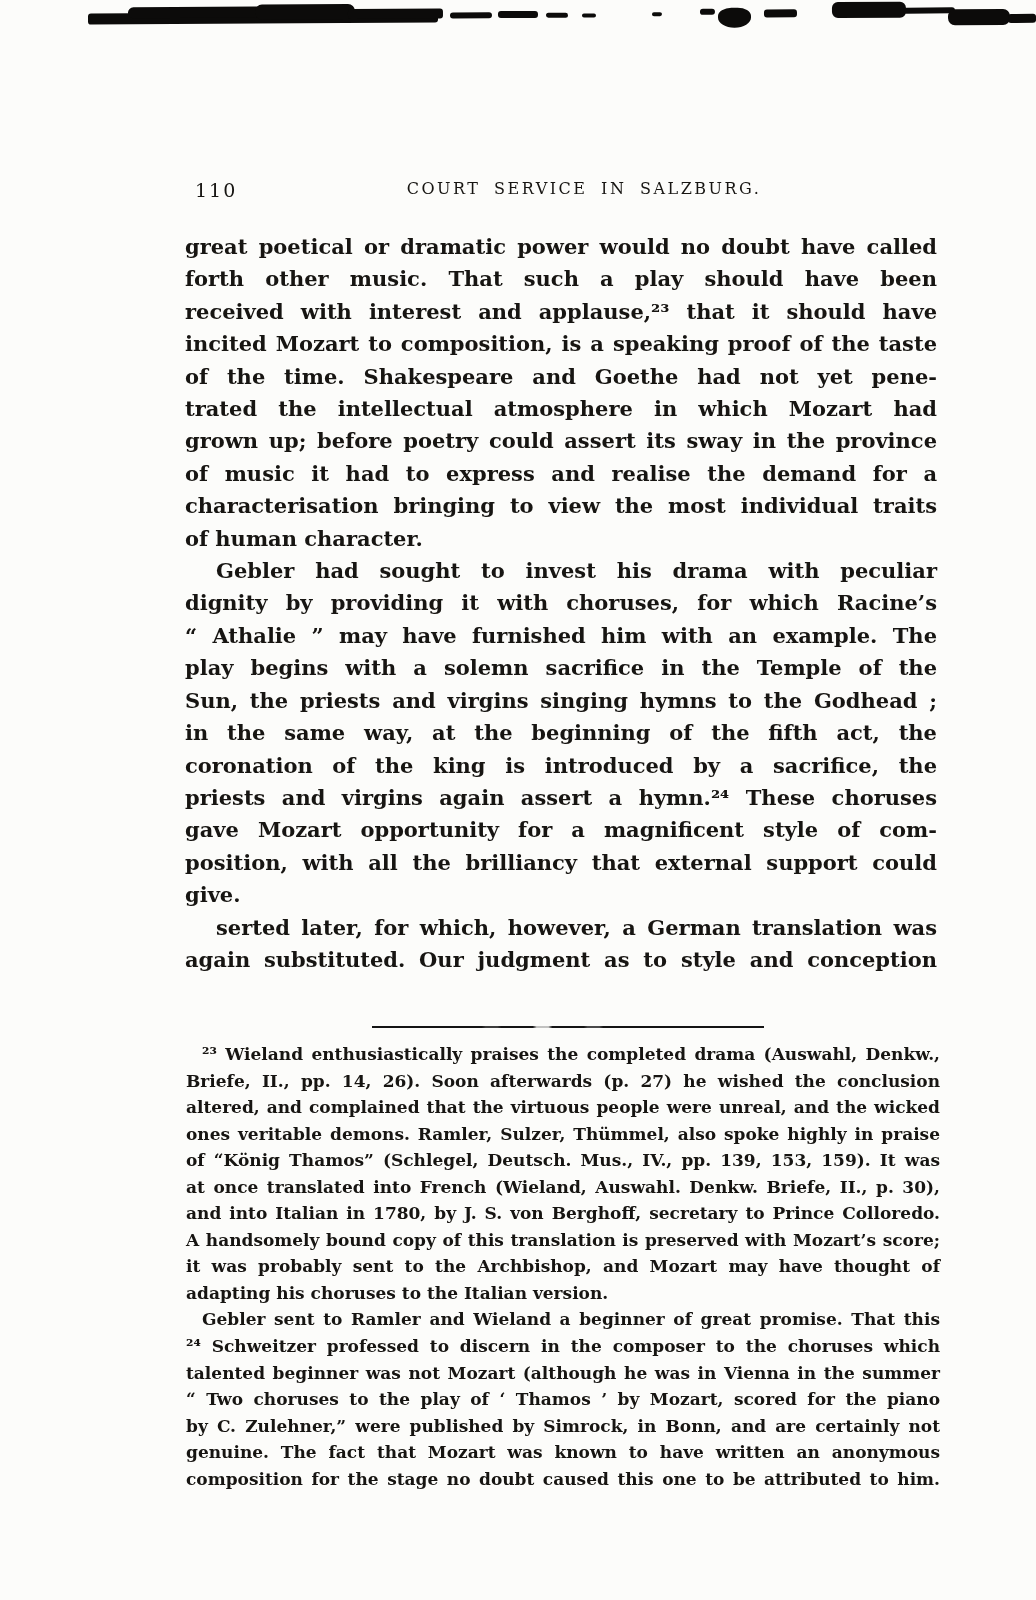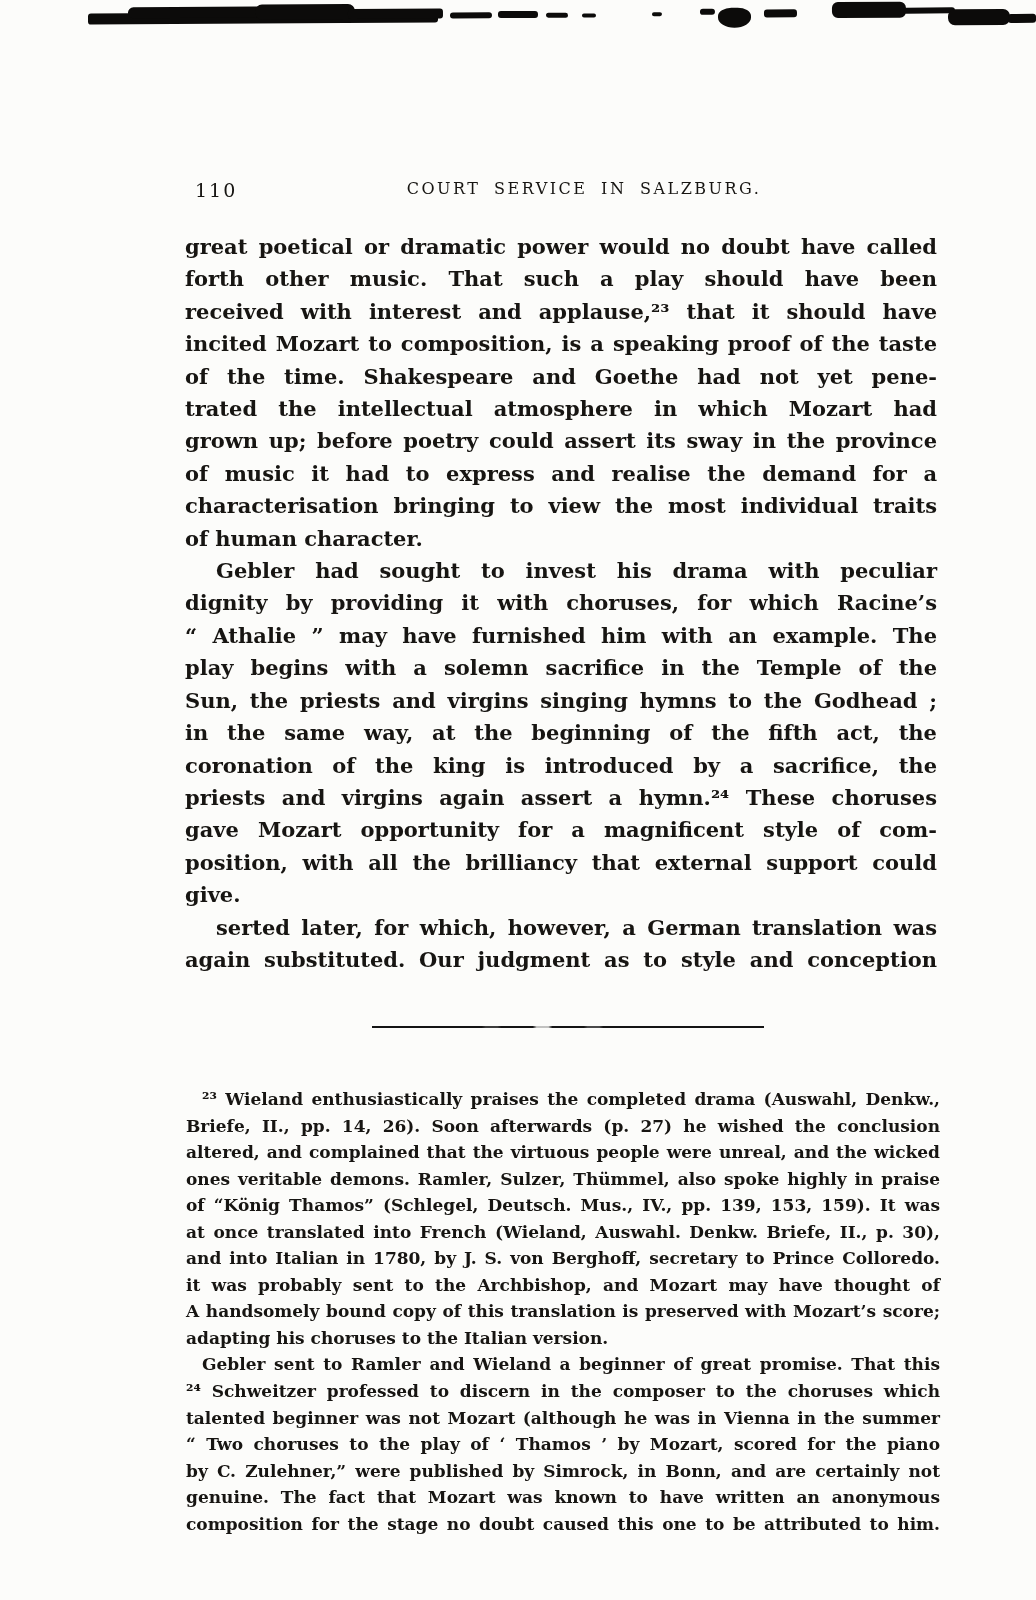--- a/index.html
+++ b/index.html
@@ -62,21 +62,21 @@
     position: absolute; left: 372px; top: 1026px; width: 392px; height: 2px;
     background: linear-gradient(90deg,
       #141414 0 28%, #3c3c3c 29% 32%, #141414 33% 41%,
       rgba(20,20,20,.25) 42% 45%, #141414 46% 54%, #4a4a4a 55% 58%,
       #141414 59% 100%);
   }
 
   
   .footnotes {
     position: absolute; left: 186px; top: 1041px; width: 754px;
-    font-size: 17px; line-height: 26.55px; margin-top: 45px;
+    font-size: 17px; line-height: 26.55px;
   }
   .footnote > .tline:first-child { text-indent: 16px; }
 </style>
 </head>
 <body>
 
 <div class="page">
 
   <div class="scan-top">
     <i class="blob b1"></i>
@@ -138,22 +138,22 @@
 
   <section class="footnotes">
     <div class="footnote">
         <div class="tline">²³ Wieland enthusiastically praises the completed drama (Auswahl, Denkw.,</div>
         <div class="tline">Briefe, II., pp. 14, 26).  Soon afterwards (p. 27) he wished the conclusion</div>
         <div class="tline">altered, and complained that the virtuous people were unreal, and the wicked</div>
         <div class="tline">ones veritable demons.  Ramler, Sulzer, Thümmel, also spoke highly in praise</div>
         <div class="tline">of “König Thamos” (Schlegel, Deutsch. Mus., IV., pp. 139, 153, 159).  It was</div>
         <div class="tline">at once translated into French (Wieland, Auswahl. Denkw. Briefe, II., p. 30),</div>
         <div class="tline">and into Italian in 1780, by J. S. von Berghoff, secretary to Prince Colloredo.</div>
+        <div class="tline">A handsomely bound copy of this translation is preserved with Mozart’s score;</div>
         <div class="tline">it was probably sent to the Archbishop, and Mozart may have thought of</div>
-        <div class="tline">A handsomely bound copy of this translation is preserved with Mozart’s score;</div>
         <div class="tline lastline">adapting his choruses to the Italian version.</div>
       </div>
     <div class="footnote">
         <div class="tline">Gebler sent to Ramler and Wieland a beginner of great promise.  That this</div>
         <div class="tline">²⁴ Schweitzer professed to discern in the composer to the choruses which</div>
         <div class="tline">talented beginner was not Mozart (although he was in Vienna in the summer</div>
         <div class="tline">“ Two choruses to the play of ‘ Thamos ’ by Mozart, scored for the piano</div>
         <div class="tline">by C. Zulehner,” were published by Simrock, in Bonn, and are certainly not</div>
         <div class="tline">genuine.  The fact that Mozart was known to have written an anonymous</div>
         <div class="tline">composition for the stage no doubt caused this one to be attributed to him.</div>

